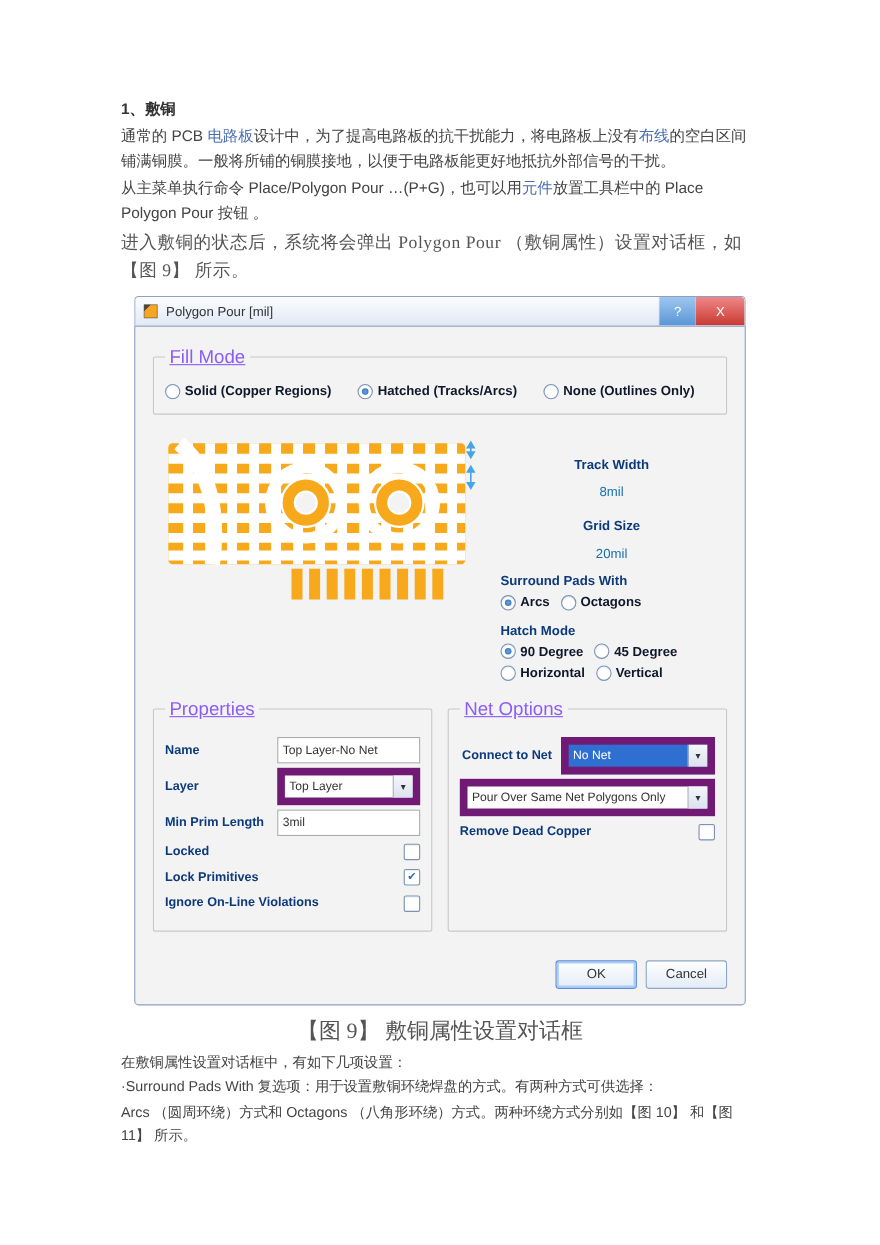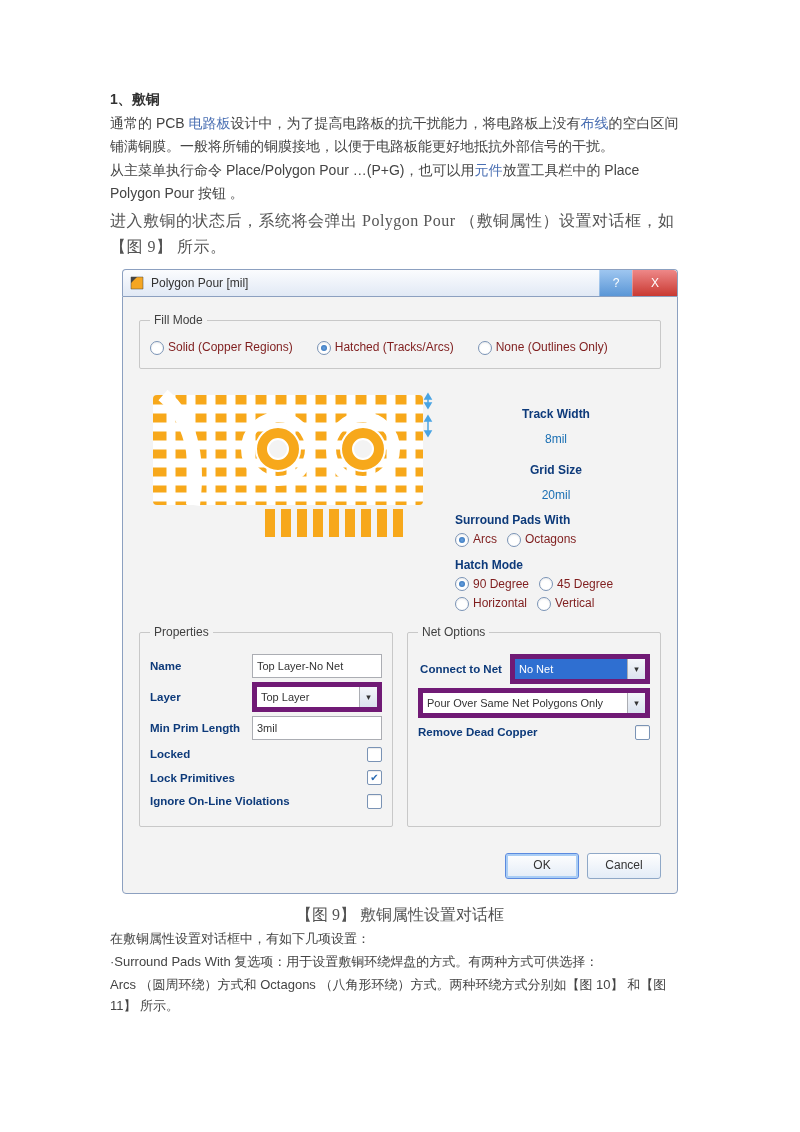--- a/index.html
+++ b/index.html
@@ -76,34 +76,34 @@
     color:#333;
   }
 
   fieldset {
     border: 1px solid #c8c8c8;
     border-radius: 2px;
     padding: 8px 10px 10px 10px;
     margin: 0 0 8px 0;
     background:#f3f3f3;
   }
-  legend { padding: 0 4px; font-size:12px; color:#404040; }
+  legend { padding: 0 4px; font-size:17px; color:#8b5cf6;text-decoration:underline; }
 
   .radiorow { display:flex; gap:24px; align-items:center; }
   .radio { display:flex; align-items:center; gap:4px; }
   .radio .dot {
     width:12px;height:12px;border:1px solid #7a93b5;border-radius:50%;
     background:#fff;display:inline-flex;align-items:center;justify-content:center;
     box-shadow: inset 0 1px 2px rgba(0,0,0,0.08);
   }
   .radio.sel .dot::after{
     content:"";width:6px;height:6px;border-radius:50%;
     background: radial-gradient(#6aa2e0,#2a6bb3);
   }
-  .radio .lbl { color:#7f1d1d; }
+  .radio .lbl { color:#0f172a;font-weight:bold; }
 
   .preview-area {
     display:flex; gap:12px;
     padding: 12px 4px 10px 4px;
   }
   .preview-svg { flex:0 0 300px; }
   .params { flex:1; padding-top:4px; }
   .pline { display:flex; align-items:center; gap:6px; margin:6px 0;flex-direction:column; }
   .val { color:#1a6fb3; font-weight:normal;}
   .hdr { font-weight:bold; color:#0d3a7a; margin-top:6px; }
@@ -112,21 +112,21 @@
   .cols fieldset { flex:1; }
 
   .formrow { display:flex; align-items:center; gap:6px; margin:4px 0; }
   .formrow .flabel { width:96px; font-weight:bold; color:#0d3a7a; font-size:11.5px; }
   .textbox {
     border:1px solid #abadb3; background:#fff; height:18px;
     padding:2px 4px; font-size:11px; color:#333; flex:1;
     display:flex;align-items:center;
   }
   .select {
-    border:5px solid #701a75; background:#fff; height:20px;
+    border:7px solid #701a75; background:#fff; height:20px;
     display:flex;align-items:center;justify-content:space-between;
     padding:0 0 0 4px; font-size:11px; flex:1;
   }
   .select.blue { background:#2f6fd1;color:#fff;}
   .select .arrow {
     width:17px;height:100%;
     border-left:1px solid #abadb3;
     background:linear-gradient(#f4f6fa,#dbe3ef);
     display:flex;align-items:center;justify-content:center;color:#333;
     font-size:9px;
@@ -149,21 +149,21 @@
     border:1px solid #8fa8c7;
     background:linear-gradient(#fefefe,#e3ecf7);
     border-radius:3px;
     font-size:12px;color:#333;
     display:flex;align-items:center;justify-content:center;
   }
   .btn.primary { border-color:#5b8adf; box-shadow:0 0 0 2px #a9cdf5 inset;}
 
   .caption {
     font-family:"SimSun", serif;
-    font-size:16px; color:#555;
+    font-size:20px; color:#555;
     text-align:center; margin-top:4px;
   }
   .small { font-size:13px; }
 </style>
 </head>
 <body>
 
 <div class="page">
   <p class="h1">1、敷铜</p>
 

